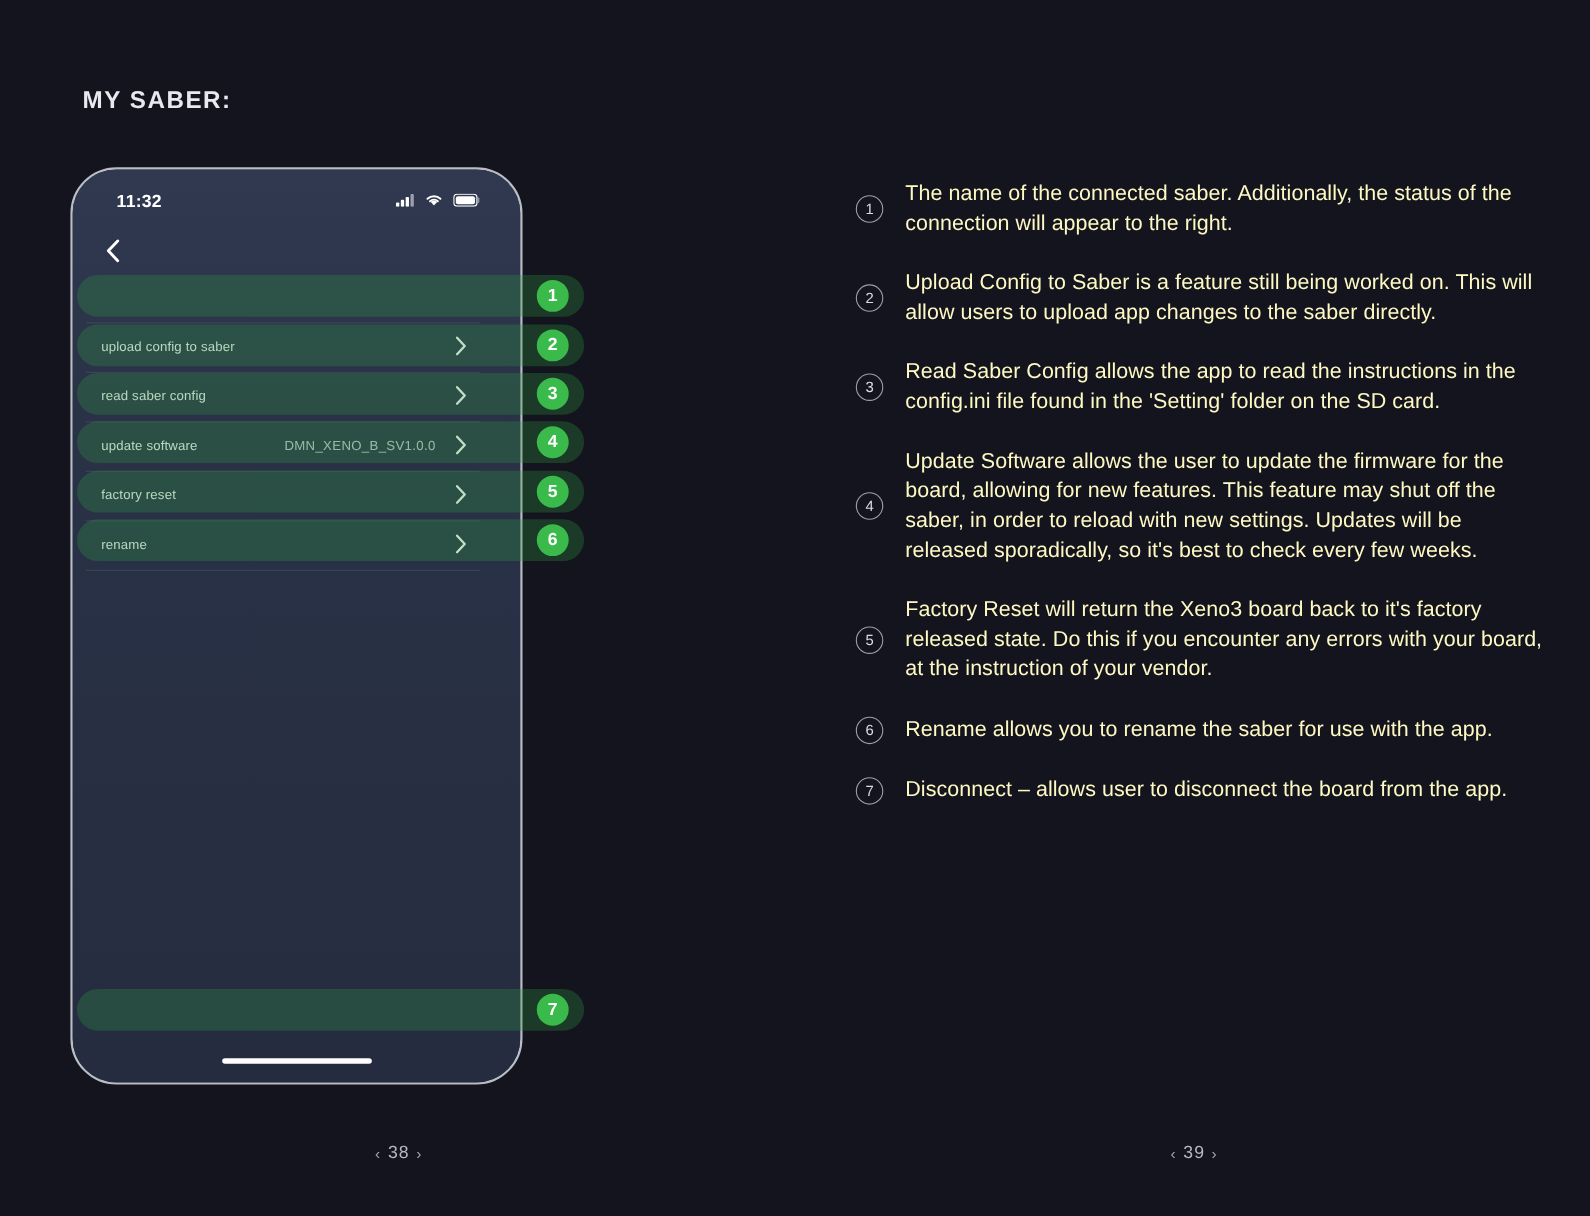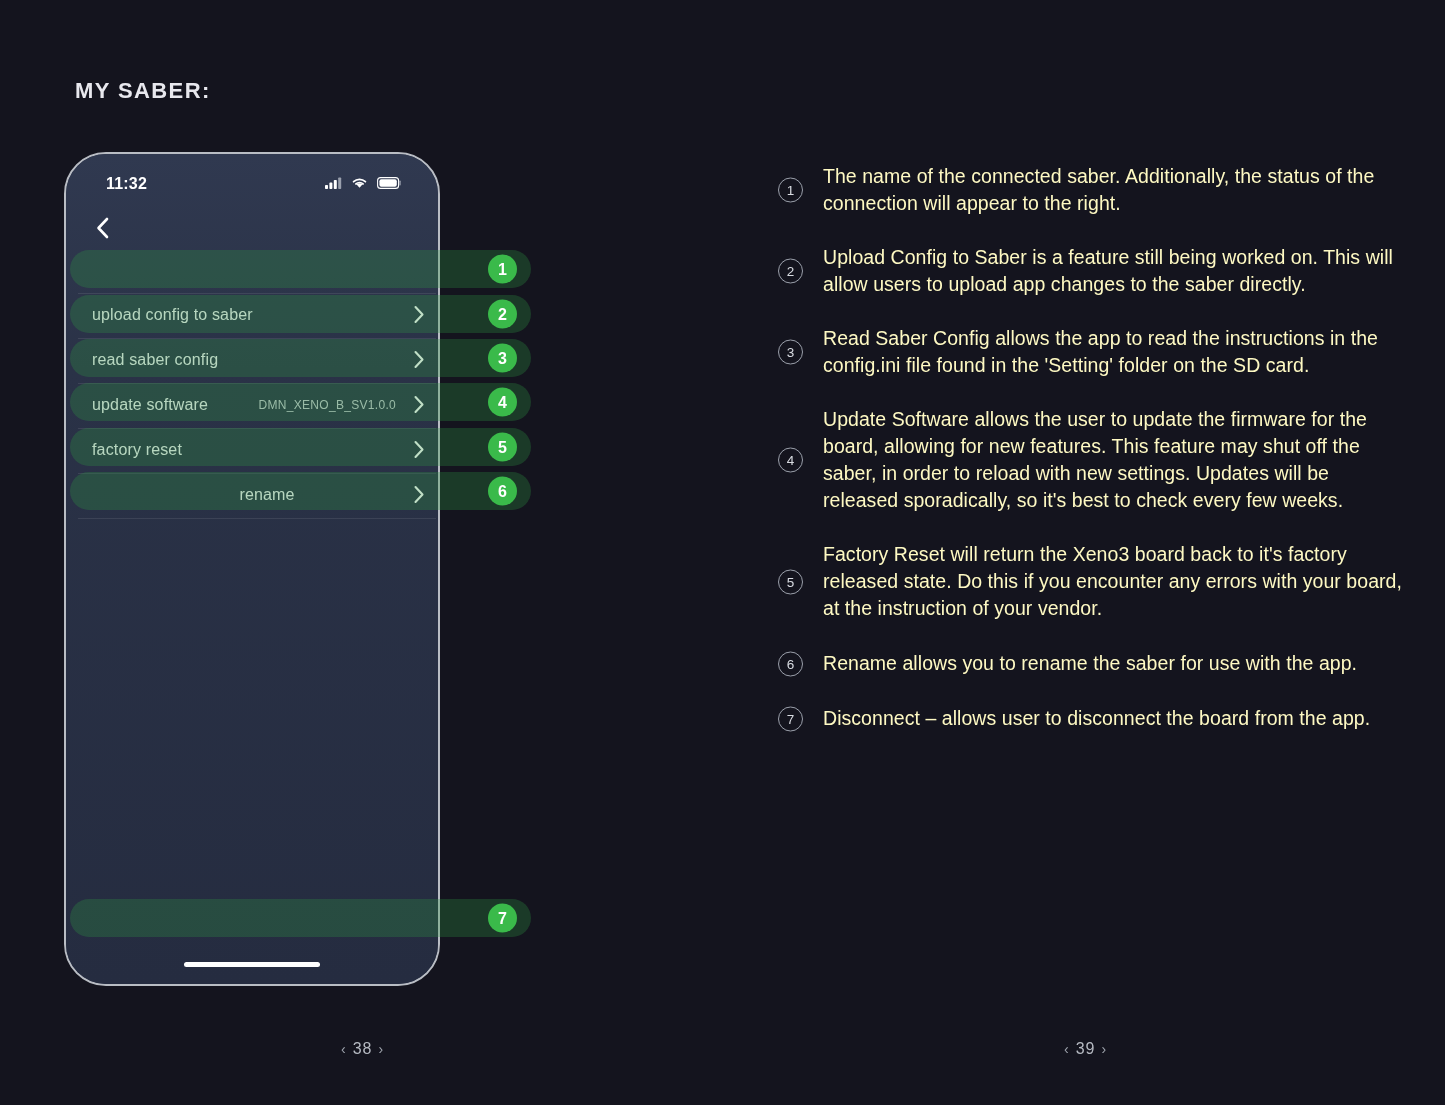--- a/index.html
+++ b/index.html
@@ -29,21 +29,21 @@
     letter-spacing: 1.4px;
     color: #e8e8ee;
     margin-left: 16px;
   }
 
   
   .phone-wrap {
     position: absolute;
     left: 64px;
     top: 152px;
-    width: 376px;
+    width: 411px;
     height: 834px;
   }
   .phone-frame {
     position: absolute;
     inset: 0;
     border: 2px solid #b9bdc4;
     border-radius: 42px;
     background: #2a3247;
     overflow: hidden;
   }
@@ -102,21 +102,21 @@
     color: #f2f3f5;
   }
   .row-sep {
     position: absolute;
     left: 12px;
     width: 358px;
     height: 1px;
     background: rgba(255,255,255,0.09);
   }
   .row-label {
-    font-size: 16px;
+    font-size: 12px;
     letter-spacing: 0.15px;
     white-space: nowrap;
   }
   .row-header-label {
     font-size: 21px;
     letter-spacing: 0.2px;
     color: #ffffff;
   }
   .badge-connected {
     margin-left: 12px;
@@ -322,21 +322,21 @@
             <span class="row-label">factory reset</span>
             <span class="row-chevron">
               <svg width="12" height="19" viewBox="0 0 12 19">
                   <path d="M2.5 2 L9.5 9.5 L2.5 17" stroke="#ffffff" stroke-width="2.1" fill="none" stroke-linecap="round" stroke-linejoin="round"></path>
                 </svg>
             </span>
           </div>
 
           <div class="row-sep" style="top:223px;"></div>
 
-          <div class="row" style="top:225px;justify-content:center;">
+          <div class="row" style="top:225px;">
             <span class="row-label">rename</span>
             <span class="row-chevron">
               <svg width="12" height="19" viewBox="0 0 12 19">
                   <path d="M2.5 2 L9.5 9.5 L2.5 17" stroke="#ffffff" stroke-width="2.1" fill="none" stroke-linecap="round" stroke-linejoin="round"></path>
                 </svg>
             </span>
           </div>
 
           <div class="row-sep" style="top:268px;"></div>
 

